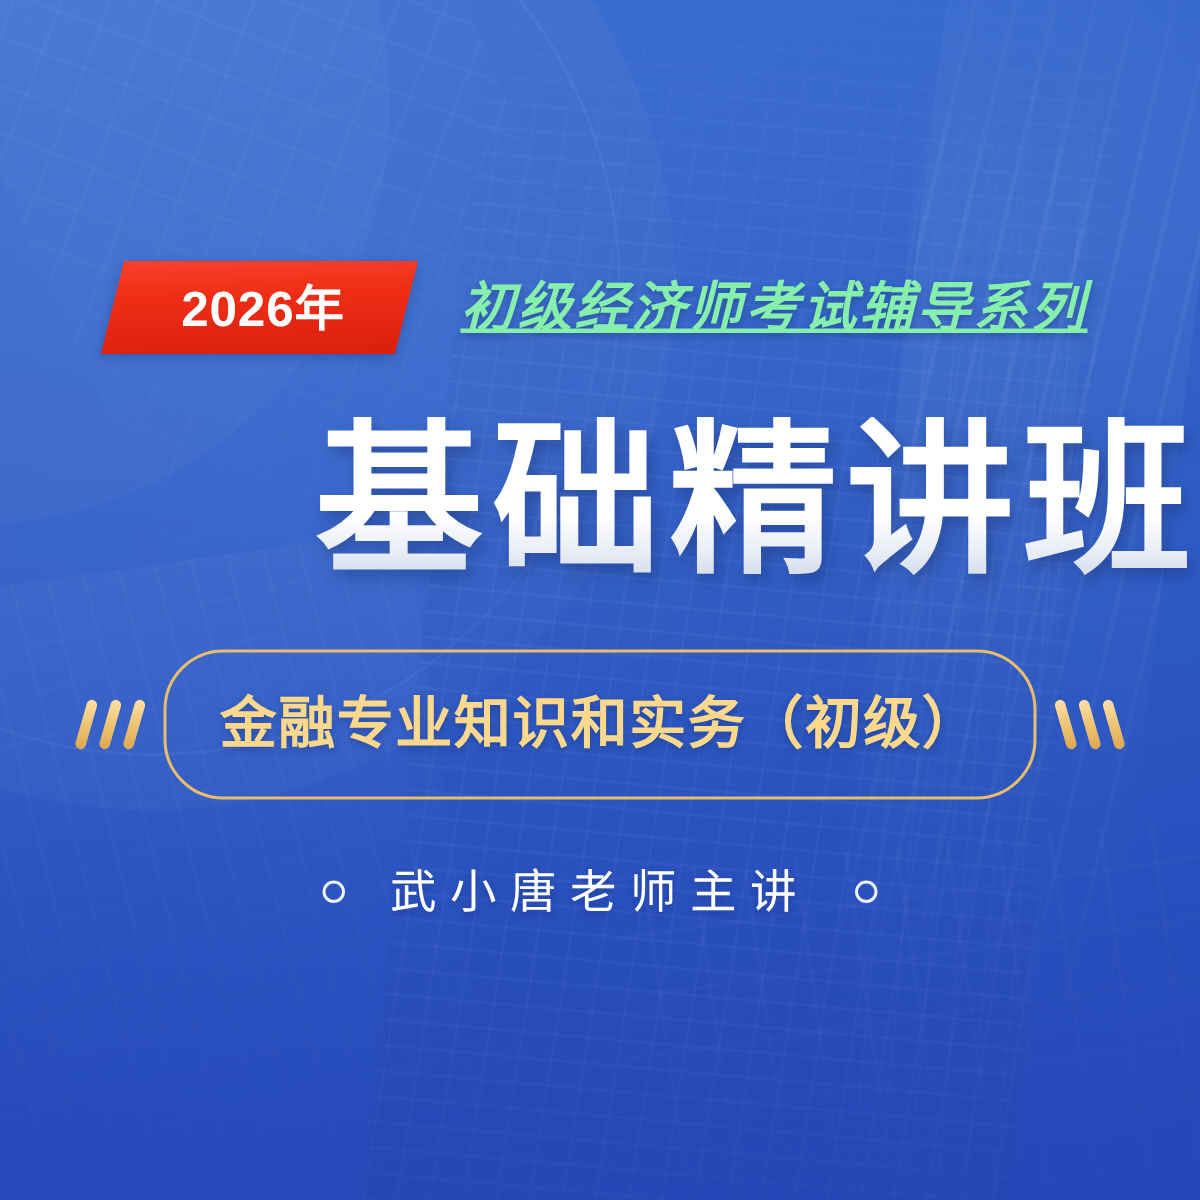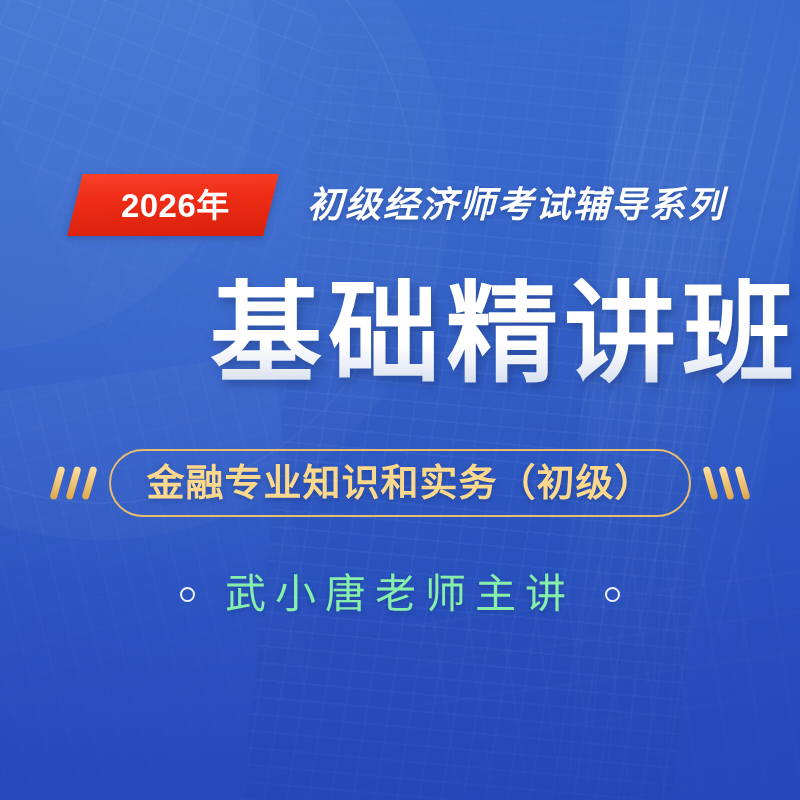--- a/index.html
+++ b/index.html
@@ -254,28 +254,29 @@
     color: #ffffff;
     font-size: 33px;
     font-weight: 700;
     letter-spacing: 0.5px;
     line-height: 1;
     white-space: nowrap;
   }
 
   .series-line {
     margin-left: 36px;
-    color: #ffffff;
+    color: #86efac;
     font-size: 36px;
     font-weight: 700;
     font-style: italic;
     letter-spacing: 2px;
     line-height: 1;
     white-space: nowrap;
     text-shadow: 0 2px 5px rgba(18,38,95,0.35);
+    text-decoration: underline;
   }
 
   
   .headline {
     position: absolute;
     left: 0;
     right: 0;
     top: 278px;
     text-align: right;
     font-size: 112px;
@@ -314,21 +315,21 @@
     width: 7px;
     height: 34px;
     border-radius: 4px;
     background: linear-gradient(180deg, #fbe0a2 0%, #eec170 55%, #dca84f 100%);
   }
   .slashes.left .tick { transform: rotate(16deg); }
   .slashes.right .tick { transform: rotate(-16deg); }
 
   .pill {
     width: 582px;
-    height: 68px;
+    height: 100px;
     box-sizing: border-box;
     border: 2px solid #e9bd6d;
     border-radius: 40px;
     display: flex;
     align-items: center;
     justify-content: center;
   }
   .pill-text {
     color: #fbd88b;
     font-size: 38px;
@@ -353,22 +354,22 @@
   }
   .dot-ring {
     width: 15px;
     height: 15px;
     border-radius: 50%;
     border: 2px solid rgba(255,255,255,0.92);
     box-sizing: border-box;
     flex: none;
   }
   .lecturer-text {
-    color: #86efac;
-    font-size: 41px;
+    color: #ffffff;
+    font-size: 31px;
     font-weight: 400;
     letter-spacing: 9px;
     line-height: 1;
     white-space: nowrap;
     text-shadow: 0 2px 5px rgba(18,38,95,0.30);
   }
 </style>
 </head>
 <body>
 

